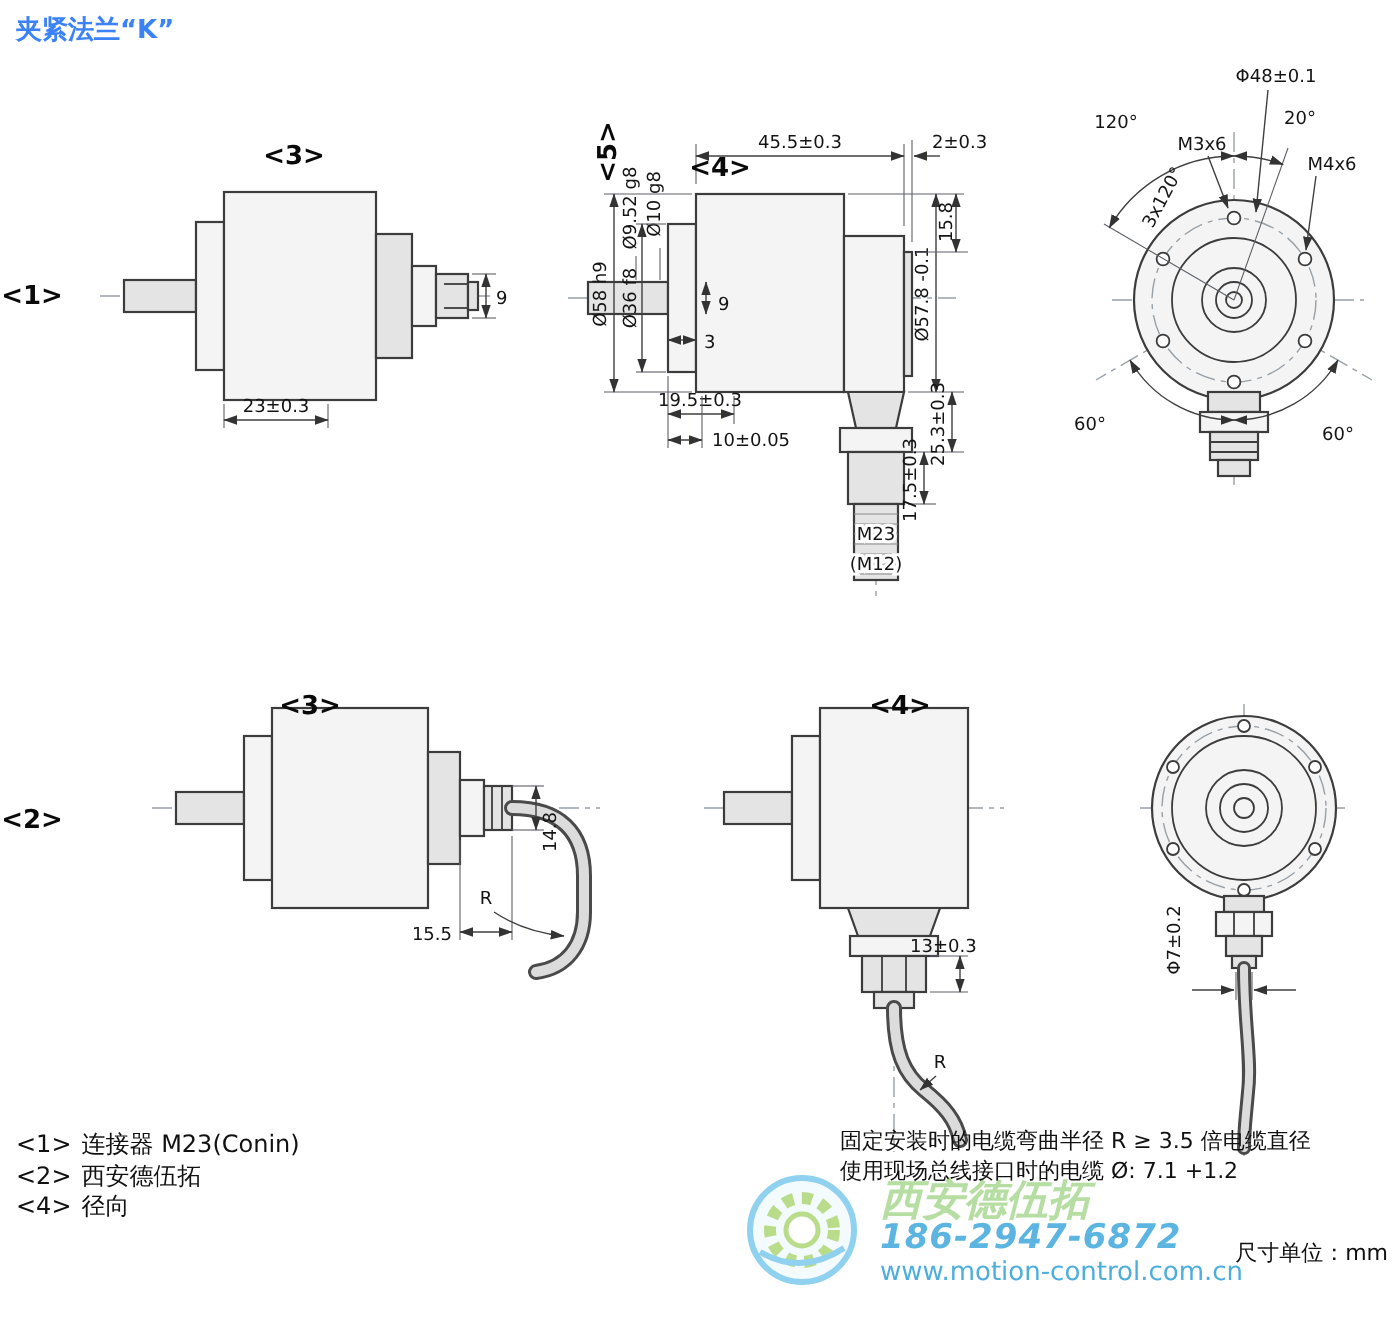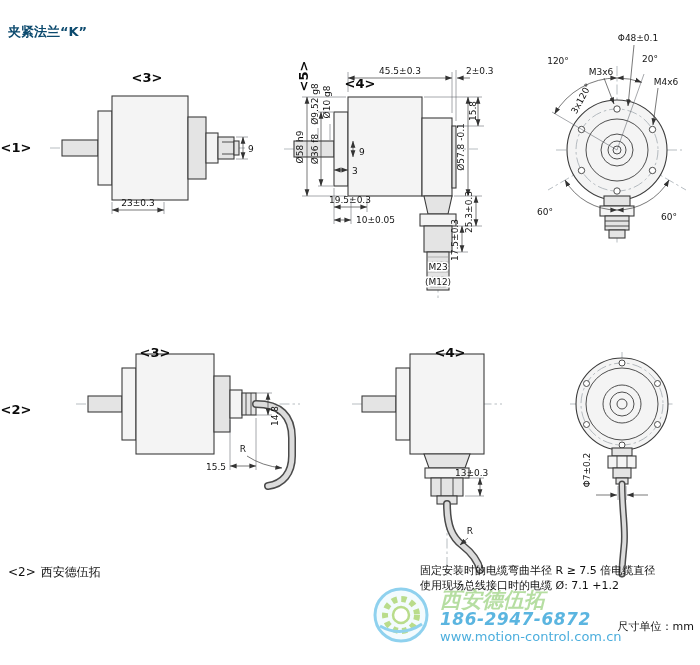--- a/index.html
+++ b/index.html
@@ -1,19 +1,19 @@
 <!DOCTYPE html>
 <html><head>
 <meta charset="utf-8">
 <style>
   * { margin:0; padding:0; box-sizing:border-box; }
   html,body { width:700px; height:665px; }
   body { background:#fff; font-family:"DejaVu Sans", sans-serif; position:relative; overflow:hidden; }
   .stage { position:absolute; left:0; top:0; }
-  .title { position:absolute; left:8px; top:23px; font-size:13px; font-weight:bold; color:#0c4a6e; }
+  .title { position:absolute; left:8px; top:6px; font-size:13px; font-weight:bold; color:#3b82f6; }
   .legend { position:absolute; left:8px; top:565px; font-size:12px; color:#111; line-height:15.5px; }
   .lg-ref { margin-right:5px; }
   .notes { position:absolute; left:420px; top:563px; font-size:11px; color:#111; line-height:15px; width:278px; }
   .unit { position:absolute; right:6px; top:619px; font-size:11px; color:#111; }
   .watermark { position:absolute; left:372px; top:586px; display:flex; align-items:center; gap:10px; z-index:6; pointer-events:none; }
   .wm-logo { opacity:.6; }
   .wm-company { color:rgba(110,190,70,.5); font-size:21px; font-weight:bold; font-style:italic; margin-bottom:-5px; }
   .wm-phone { color:rgba(45,160,215,.78); font-size:17px; font-weight:bold; font-style:italic; letter-spacing:.5px; }
   .wm-url { color:rgba(45,160,215,.85); font-size:13px; }
   svg text { font-family:"DejaVu Sans", sans-serif; }
@@ -292,25 +292,27 @@
     <text class="ref" x="16" y="414">&lt;2&gt;</text>
     <text class="ref" x="147" y="82">&lt;3&gt;</text>
     <text class="ref" transform="rotate(-90 308 76)" x="308" y="76">&lt;5&gt;</text>
     <text class="ref" x="360" y="88">&lt;4&gt;</text>
     <text class="ref" x="155" y="357">&lt;3&gt;</text>
     <text class="ref" x="450" y="357">&lt;4&gt;</text>
   </g>
 </svg>
 
 <div class="legend">
+  <div><span class="lg-ref">&lt;1&gt;</span><span>连接器 M23(Conin)</span></div>
   <div><span class="lg-ref">&lt;2&gt;</span><span>西安德伍拓</span></div>
+  <div><span class="lg-ref">&lt;4&gt;</span><span>径向</span></div>
 </div>
 
 <div class="notes">
-  <div>固定安装时的电缆弯曲半径 R ≥ 7.5 倍电缆直径</div>
+  <div>固定安装时的电缆弯曲半径 R ≥ 3.5 倍电缆直径</div>
   <div>使用现场总线接口时的电缆 Ø: 7.1 +1.2</div>
 </div>
 
 <div class="unit">尺寸单位：mm</div>
 
 <div class="watermark">
   <svg class="wm-logo" width="58" height="58" viewBox="0 0 58 58">
     <circle cx="29" cy="29" r="26" fill="rgba(120,200,235,0.15)" stroke="#45b4e4" stroke-width="3"></circle>
     <circle cx="29" cy="29" r="16" fill="none" stroke="#8cc63f" stroke-width="6" stroke-dasharray="5.2 4.2"></circle>
     <circle cx="29" cy="29" r="8" fill="#fff" stroke="#8cc63f" stroke-width="2.5"></circle>

